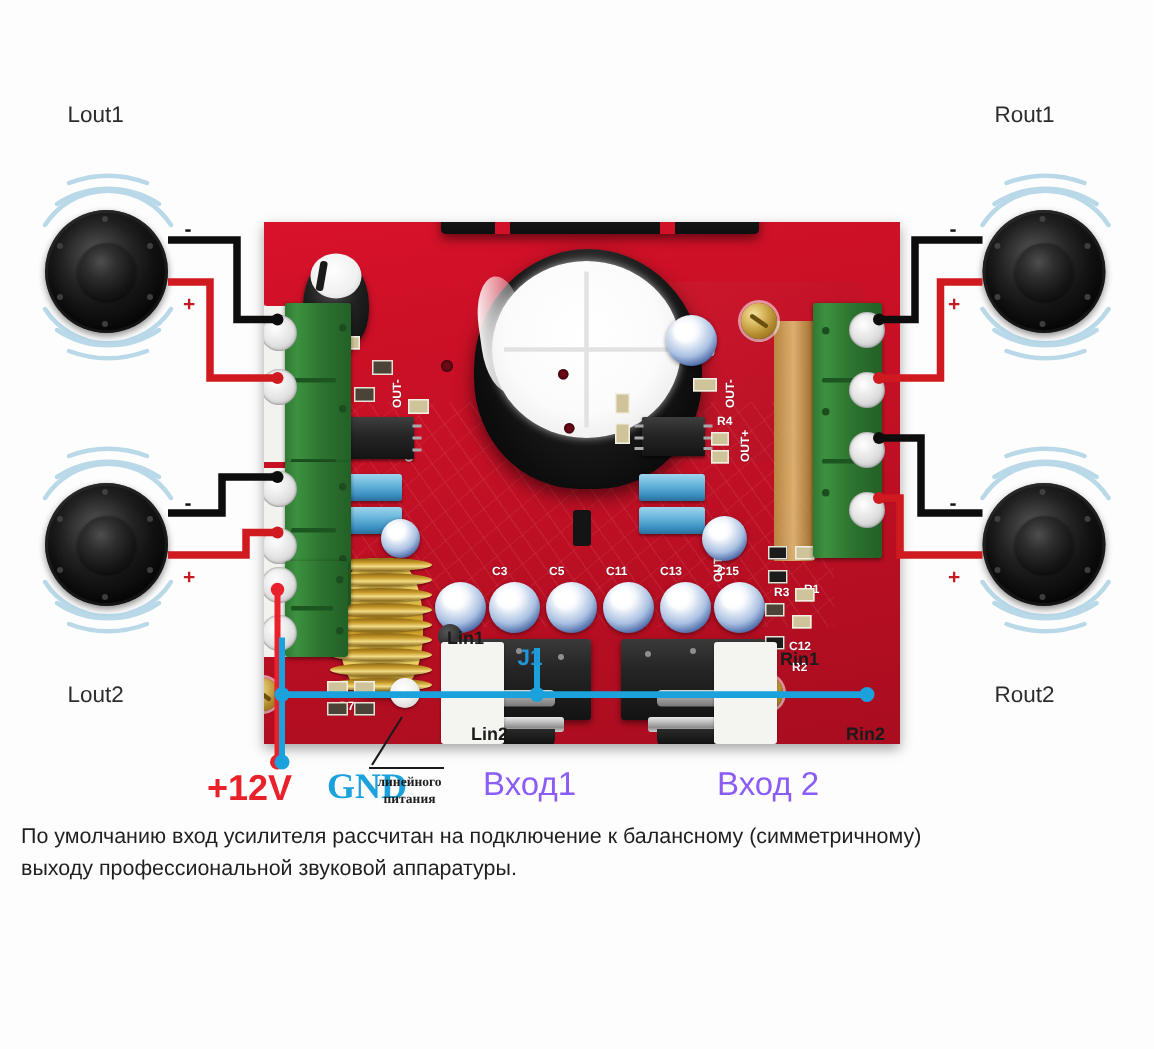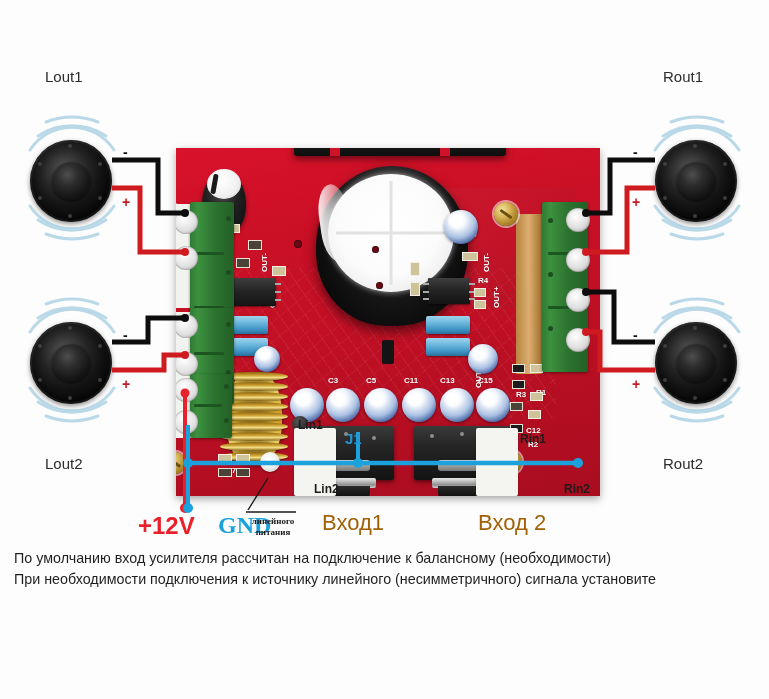--- a/index.html
+++ b/index.html
@@ -124,21 +124,21 @@
   
   #wires{position:absolute;left:0;top:0;width:769px;height:699px;pointer-events:none;}
 
   
   .spk-name{font-size:15px;color:#2c2c2c;}
   .pm{font-size:14px;font-weight:bold;color:#111;}
   .pm.red{color:#c61a22;}
   .pwr{font-size:24px;font-weight:bold;}
   .pwr.red{color:#e8212b;}
   .pwr.blue{color:#1ba2dd;}
-  .vhod{font-size:22px;color:#a16207;}
+  .vhod{font-size:22px;color:#8b5cf6;}
   .tiny{font-size:9px;color:#1c1c1c;line-height:11px;font-family:"Liberation Serif", serif;font-weight:bold;}
   .j1{font-size:15px;font-weight:bold;color:#2196d6;}
 
   
   #note{position:absolute;left:14px;top:548px;width:745px;
         font-size:14.3px;line-height:21px;color:#1f1f1f;}
   #note .blue{color:#2196d6;font-weight:bold;}
 </style>
 </head>
 <body>
@@ -526,17 +526,17 @@
   <div class="lbl pwr red" style="left:138px;top:512px;">+12V</div>
   <div class="lbl pwr blue" style="left:218px;top:512px;font-family:Liberation Serif, serif;">GND</div>
 
   <div class="lbl tiny" style="left:246px;top:516px;text-align:center;width:54px;">линейного</div>
   <div class="lbl tiny" style="left:246px;top:527px;text-align:center;width:54px;">питания</div>
 
   <div class="lbl vhod" style="left:322px;top:510px;">Вход1</div>
   <div class="lbl vhod" style="left:478px;top:510px;">Вход 2</div>
 
   <div id="note">
-    <div>По умолчанию вход усилителя рассчитан на подключение к балансному (необходимости)</div>
-    <div>При необходимости подключения к источнику линейного (несимметричного) сигнала установите</div>
+    <div>По умолчанию вход усилителя рассчитан на подключение к балансному (симметричному)</div>
+    <div>выходу профессиональной звуковой аппаратуры.</div>
   </div>
 
 </div>
 
 </body></html>

